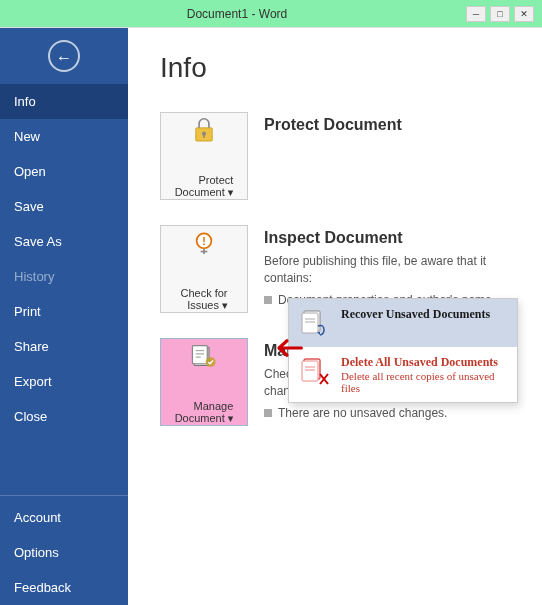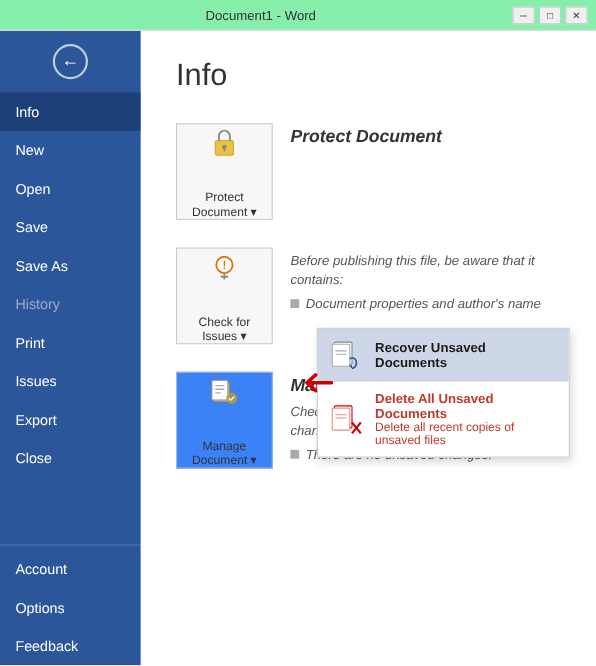--- a/index.html
+++ b/index.html
@@ -139,33 +139,32 @@
       justify-content: center;
       flex-shrink: 0;
       font-size: 11px;
       color: #333;
       gap: 4px;
       cursor: pointer;
       position: relative;
     }
 
     .section-icon-box.active-box {
-      background: #3b82f6;
+      background: #f9a8d4;
       border-color: #9db8d4;
     }
 
     .section-icon-box svg {
       width: 40px;
       height: 40px;
     }
 
     .section-text {
       flex: 1;
       padding-top: 4px;
-      font-style: italic;
     }
 
     .section-title {
       font-size: 16px;
       font-weight: 600;
       color: #333;
       margin-bottom: 6px;
     }
 
     .section-desc {
@@ -198,24 +197,25 @@
       left: 160px;
       width: 230px;
       background: white;
       border: 1px solid #ccc;
       box-shadow: 2px 4px 8px rgba(0,0,0,0.15);
       z-index: 100;
     }
 
     .dropdown-item {
       display: flex;
-      align-items: center;
+      align-items: flex-start;
       padding: 8px 10px;
       gap: 10px;
       cursor: pointer;
+      font-family: Liberation Serif, serif;
     }
 
     .dropdown-item.highlighted {
       background: #cdd7e8;
     }
 
     .dropdown-item-icon {
       width: 32px;
       height: 32px;
       flex-shrink: 0;
@@ -252,21 +252,21 @@
       position: absolute;
       top: 308px;
       left: 143px;
       z-index: 200;
       width: 32px;
       height: 24px;
     }
 
     .icon-box-label {
       font-size: 11px;
-      text-align: center;
+      text-align: right;
       margin-top: 24px;
     }
   </style>
 </head>
 <body>
 
 <div class="title-bar">
   <span class="title-bar-text">Document1 - Word</span>
   <div class="window-controls">
     <div class="win-btn">─</div>
@@ -282,21 +282,21 @@
       <div class="back-circle">←</div>
     </div>
     <div class="sidebar-nav">
       <div class="sidebar-item active">Info</div>
       <div class="sidebar-item">New</div>
       <div class="sidebar-item">Open</div>
       <div class="sidebar-item">Save</div>
       <div class="sidebar-item">Save As</div>
       <div class="sidebar-item disabled">History</div>
       <div class="sidebar-item">Print</div>
-      <div class="sidebar-item">Issues</div>
+      <div class="sidebar-item">Share</div>
       <div class="sidebar-item">Export</div>
       <div class="sidebar-item">Close</div>
     </div>
     <div class="sidebar-bottom">
       <div class="sidebar-item">Account</div>
       <div class="sidebar-item">Options</div>
       <div class="sidebar-item">Feedback</div>
     </div>
   </div>
 
@@ -328,20 +328,21 @@
 
           <svg viewBox="0 0 40 40" fill="none" xmlns="http://www.w3.org/2000/svg">
             <circle cx="20" cy="18" r="9" stroke="#e07000" stroke-width="2" fill="white"></circle>
             <text x="20" y="23" text-anchor="middle" font-size="13" fill="#e07000" font-weight="bold">!</text>
             <line x1="20" y1="28" x2="20" y2="34" stroke="#888" stroke-width="2"></line>
             <line x1="16" y1="31" x2="24" y2="31" stroke="#888" stroke-width="2"></line>
           </svg>
           <span class="icon-box-label">Check for<br>Issues ▾</span>
         </div>
         <div class="section-text">
+          <div class="section-title">Inspect Document</div>
           <div class="section-desc">Before publishing this file, be aware that it contains:</div>
           <div class="section-sub-item">
             <div class="bullet-sq"></div>
             <span>Document properties and author's name</span>
           </div>
         </div>
       </div>
 
       <div class="info-section">
         <div class="section-icon-box active-box">

